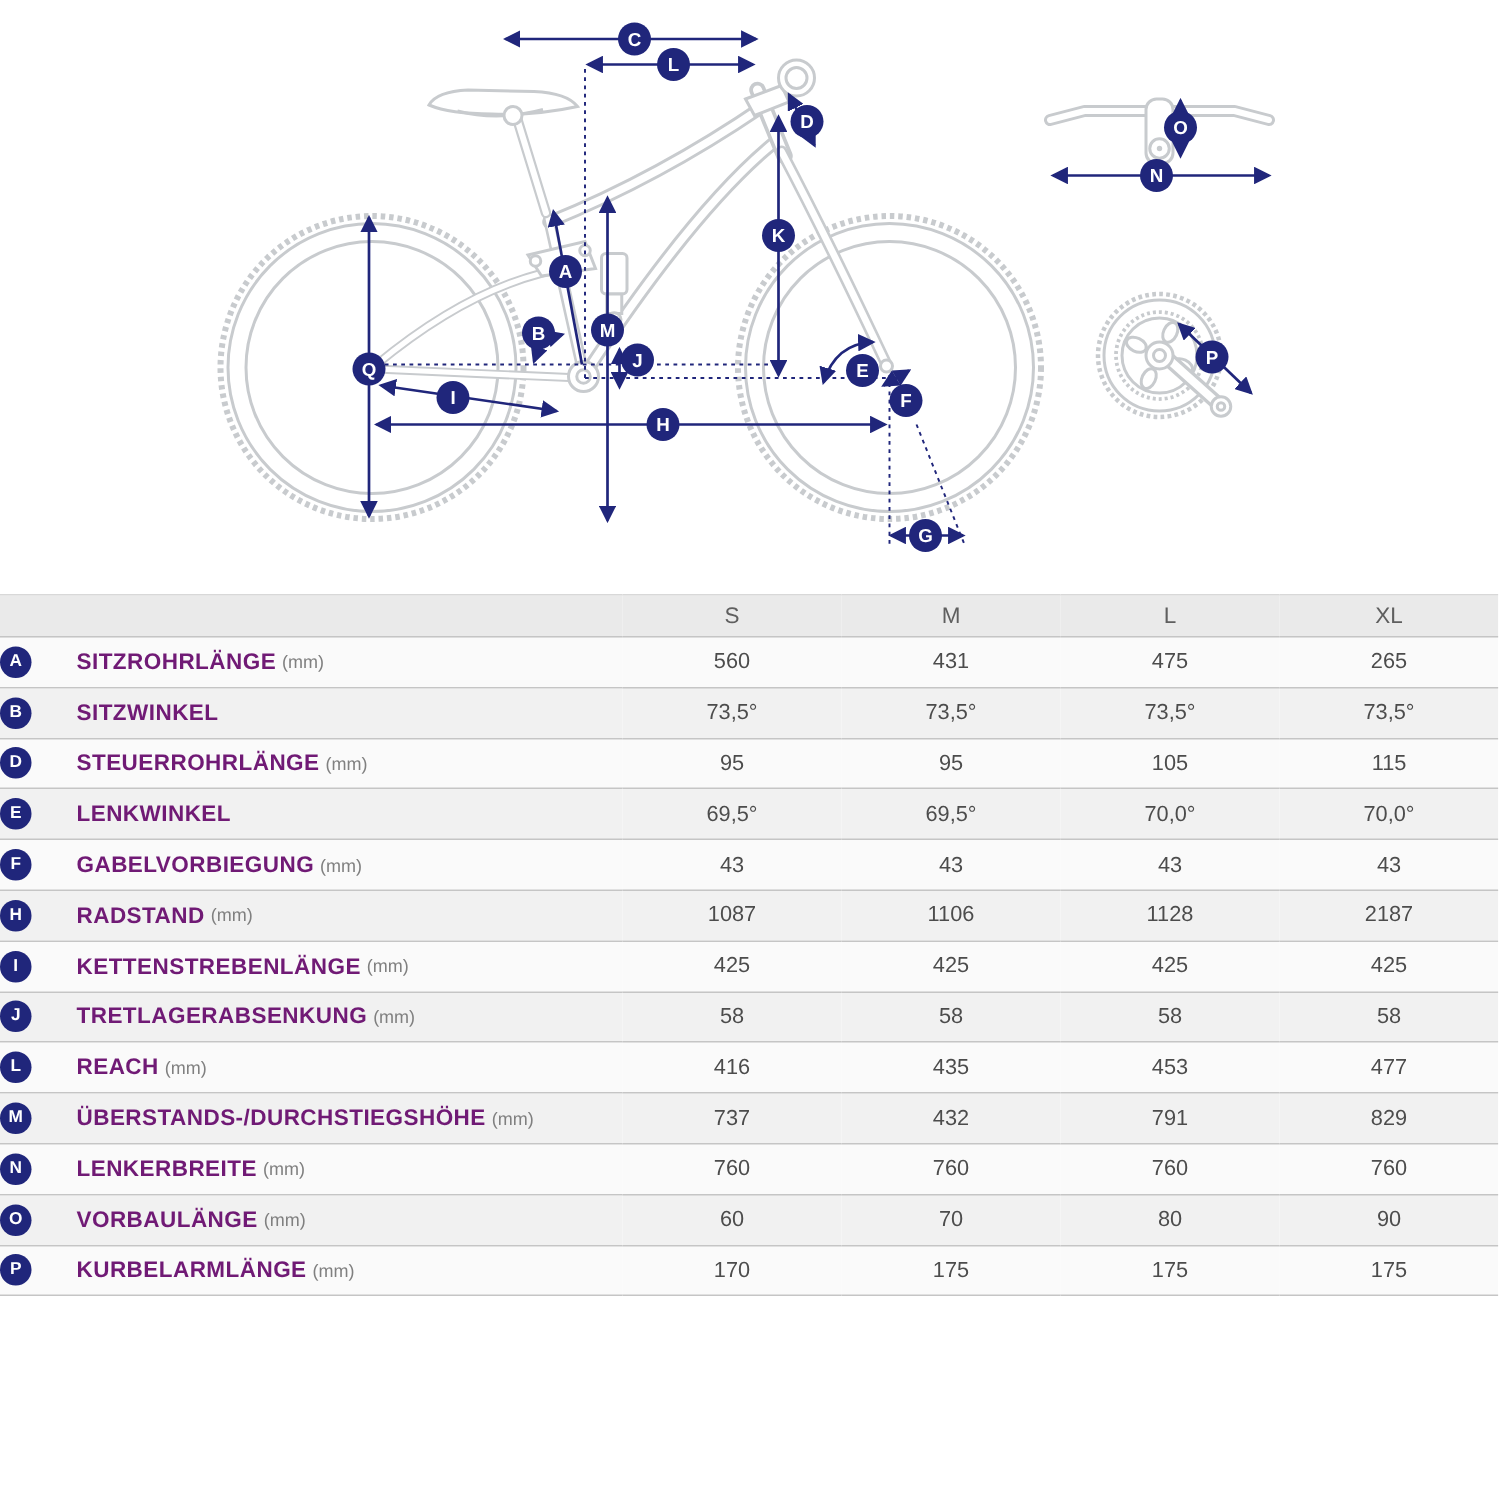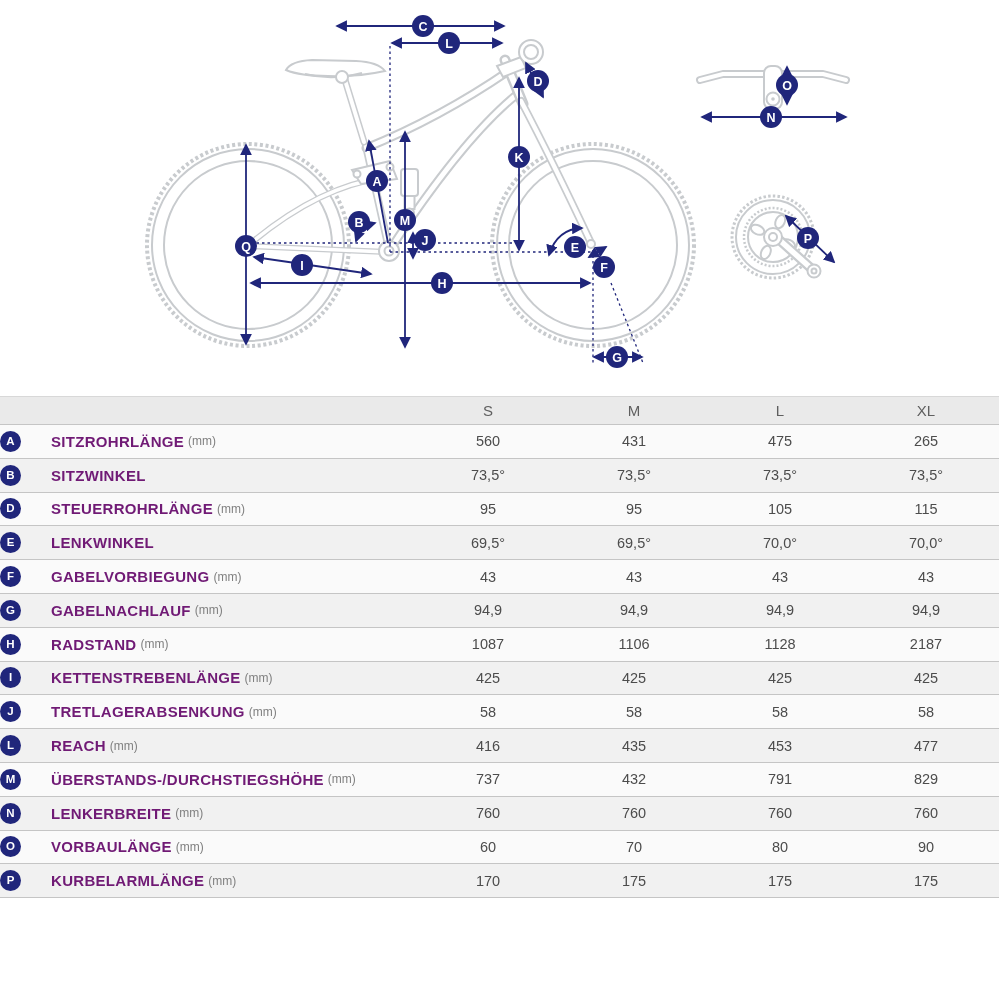--- a/index.html
+++ b/index.html
@@ -301,27 +301,20 @@
           <td class="c-val">70,0°</td>
         </tr>
         <tr>
           <td class="c-label"><span class="tbadge">F</span><span class="lbl">GABELVORBIEGUNG</span><span class="unit">(mm)</span></td>
           <td class="c-val">43</td>
           <td class="c-val">43</td>
           <td class="c-val">43</td>
           <td class="c-val">43</td>
         </tr>
         <tr>
-          <td class="c-label"><span class="tbadge">G</span><span class="lbl">GABELNACHLAUF</span><span class="unit">(mm)</span></td>
-          <td class="c-val">94,9</td>
-          <td class="c-val">94,9</td>
-          <td class="c-val">94,9</td>
-          <td class="c-val">94,9</td>
-        </tr>
-        <tr>
           <td class="c-label"><span class="tbadge">H</span><span class="lbl">RADSTAND</span><span class="unit">(mm)</span></td>
           <td class="c-val">1087</td>
           <td class="c-val">1106</td>
           <td class="c-val">1128</td>
           <td class="c-val">2187</td>
         </tr>
         <tr>
           <td class="c-label"><span class="tbadge">I</span><span class="lbl">KETTENSTREBENLÄNGE</span><span class="unit">(mm)</span></td>
           <td class="c-val">425</td>
           <td class="c-val">425</td>

